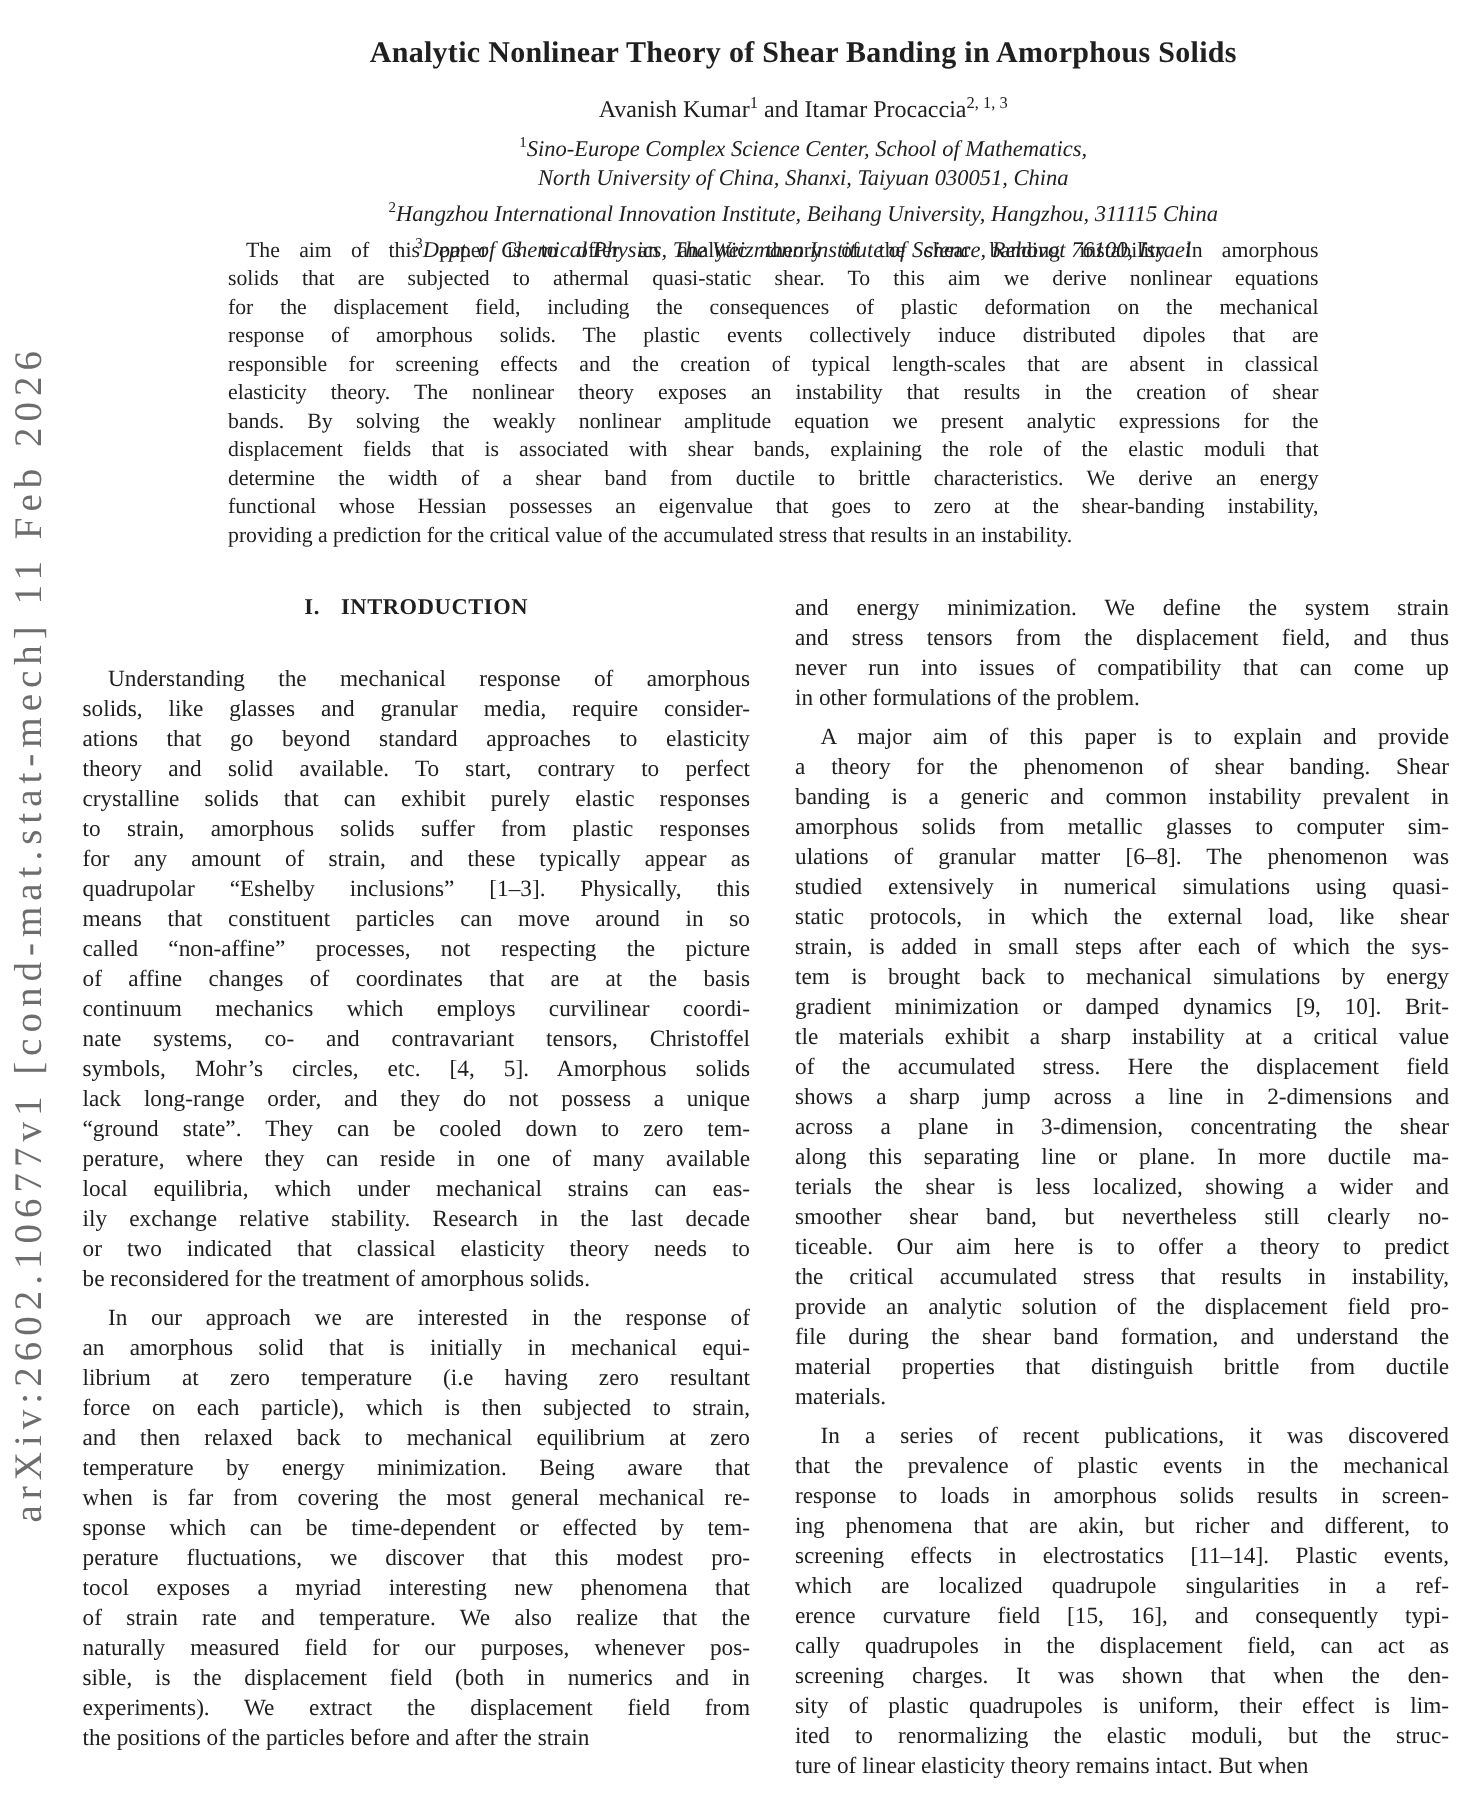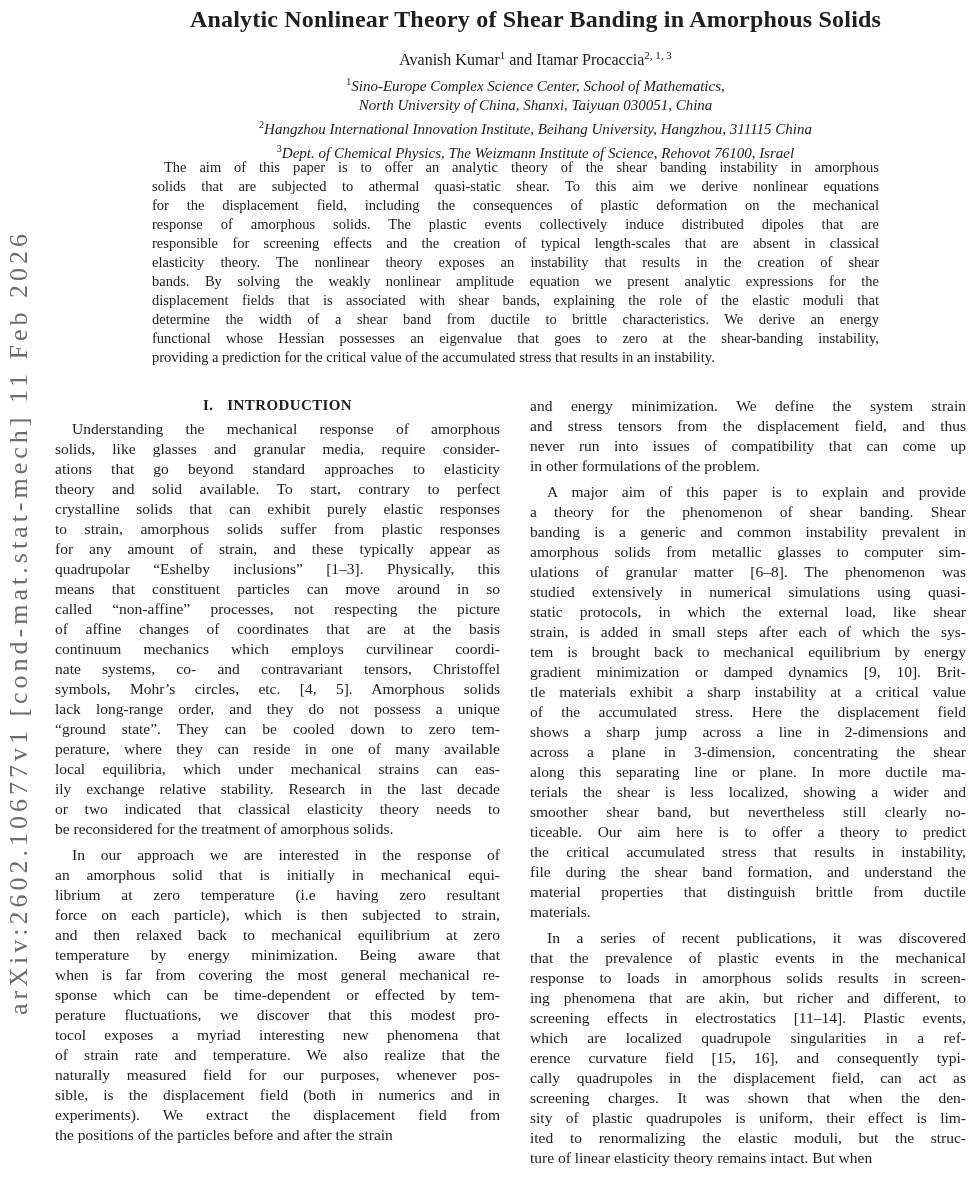--- a/index.html
+++ b/index.html
@@ -21,40 +21,40 @@
     transform:rotate(180deg);
     font-size:26px;
     letter-spacing:4px;
     color:#6d6d6d;
     text-align:center;
     white-space:nowrap;
   }
 
   
   .header{position:absolute;left:100px;right:0;top:0;text-align:center;}
-  .title{margin-top:6px;font-size:24px;font-weight:bold;letter-spacing:0.2px;}
+  .title{margin-top:24px;font-size:20px;font-weight:bold;letter-spacing:0.2px;}
   .authors{margin-top:16px;font-size:16px;}
   .authors sup{font-size:11px;}
   .affiliations{margin-top:3px;font-size:15px;line-height:19px;font-style:italic;}
   .affil sup{font-size:10px;font-style:normal;}
 
   
   .abstract{
     position:absolute;left:152px;top:158px;width:727px;
     font-size:14.5px;line-height:19px;
   }
 
   
   .section-heading{
     position:absolute;left:55px;top:397px;width:445px;
     text-align:center;font-weight:bold;font-size:15px;letter-spacing:0.4px;
   }
   .section-heading .num{margin-right:14px;}
   .col{position:absolute;font-size:15.5px;line-height:20px;}
-  .col-left{left:55px;top:419px;width:445px;}
+  .col-left{left:55px;top:443px;width:445px;}
   .col-right{left:530px;top:396px;width:436px;}
   .col .para + .para{margin-top:6px;}
 
   
   .ln{text-align:justify;text-align-last:justify;white-space:normal;}
   .ln.lastln{text-align-last:left;}
   .ln.indent{text-indent:17px;}
   .abstract .ln.indent{text-indent:12px;}
 </style>
 </head>
@@ -147,31 +147,32 @@
       </div>
       <div class="para">
         <div class="ln indent">A major aim of this paper is to explain and provide</div>
         <div class="ln">a theory for the phenomenon of shear banding.  Shear</div>
         <div class="ln">banding is a generic and common instability prevalent in</div>
         <div class="ln">amorphous solids from metallic glasses to computer sim-</div>
         <div class="ln">ulations of granular matter [6–8]. The phenomenon was</div>
         <div class="ln">studied extensively in numerical simulations using quasi-</div>
         <div class="ln">static protocols, in which the external load, like shear</div>
         <div class="ln">strain, is added in small steps after each of which the sys-</div>
-        <div class="ln">tem is brought back to mechanical equilibrium by energy</div>
+        <div class="ln">tem is brought back to mechanical simulations by energy</div>
         <div class="ln">gradient minimization or damped dynamics [9, 10]. Brit-</div>
         <div class="ln">tle materials exhibit a sharp instability at a critical value</div>
         <div class="ln">of the accumulated stress.  Here the displacement field</div>
         <div class="ln">shows a sharp jump across a line in 2-dimensions and</div>
         <div class="ln">across a plane in 3-dimension, concentrating the shear</div>
         <div class="ln">along this separating line or plane. In more ductile ma-</div>
         <div class="ln">terials the shear is less localized, showing a wider and</div>
         <div class="ln">smoother shear band, but nevertheless still clearly no-</div>
         <div class="ln">ticeable.  Our aim here is to offer a theory to predict</div>
         <div class="ln">the critical accumulated stress that results in instability,</div>
+        <div class="ln">provide an analytic solution of the displacement field pro-</div>
         <div class="ln">file during the shear band formation, and understand the</div>
         <div class="ln">material properties that distinguish brittle from ductile</div>
         <div class="ln lastln">materials.</div>
       </div>
       <div class="para">
         <div class="ln indent">In a series of recent publications, it was discovered</div>
         <div class="ln">that the prevalence of plastic events in the mechanical</div>
         <div class="ln">response to loads in amorphous solids results in screen-</div>
         <div class="ln">ing phenomena that are akin, but richer and different, to</div>
         <div class="ln">screening effects in electrostatics [11–14]. Plastic events,</div>

